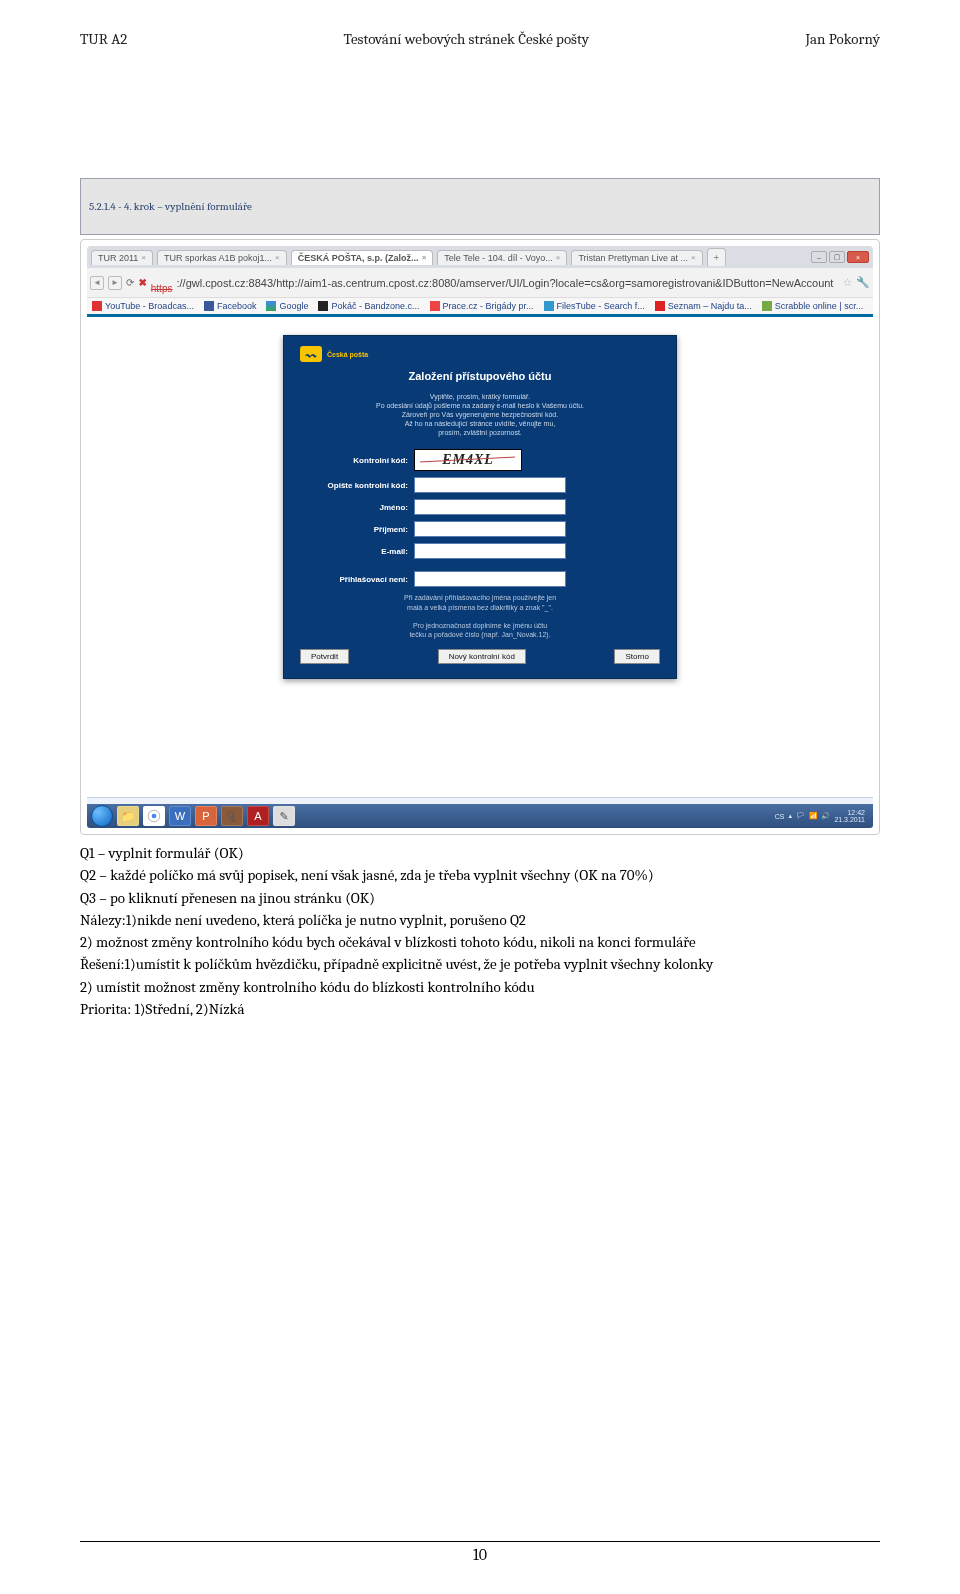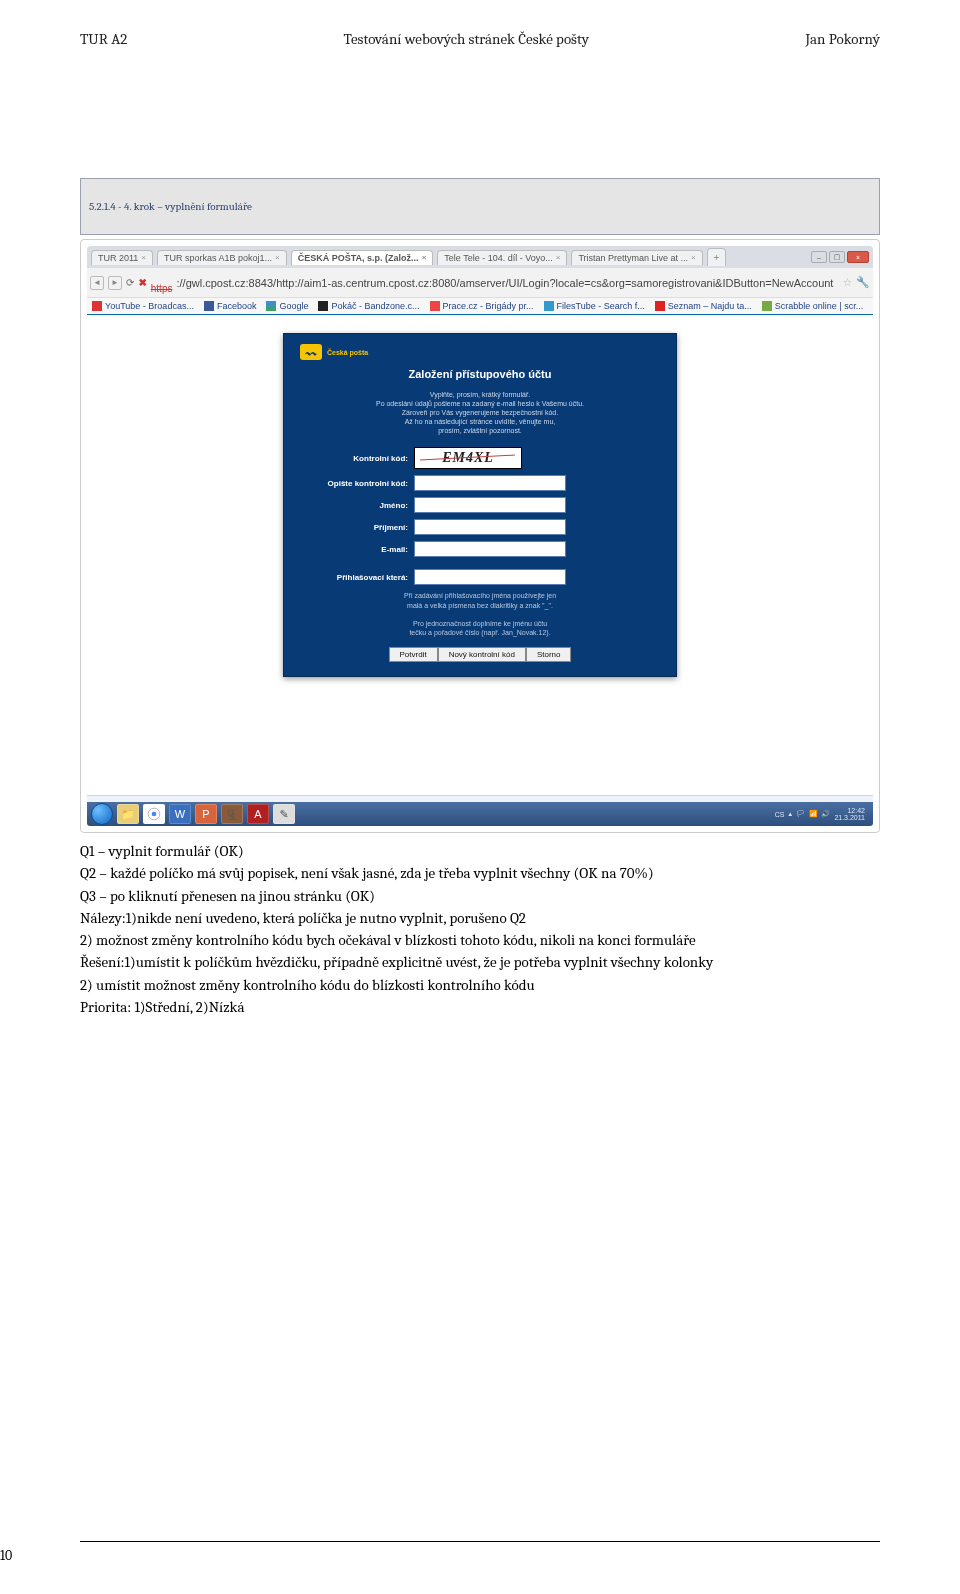--- a/index.html
+++ b/index.html
@@ -60,21 +60,21 @@
   .win-btn { width: 14px; height: 10px; border: 1px solid #aaa; display:flex; align-items:center; justify-content:center; font-size:7px; border-radius:2px; }
   .win-close { background: #d85a4a; color:#fff; border-color:#b84030; width:20px; }
   .addr-bar { display:flex; align-items:center; gap:4px; padding:3px; background:#f2f2f2; border-bottom:1px solid #ddd; }
   .nav-arrow { width:12px; height:12px; border:1px solid #bbb; border-radius:2px; display:flex; align-items:center; justify-content:center; font-size:8px; color:#888; }
   .reload { font-size:10px; color:#666; }
   .lock-x { color:#c33; font-weight:bold; font-size:10px; }
   .https { color:#c33; text-decoration: line-through; font-size:10px;margin-top:12px; }
   .url { flex:1; font-size:11px; color:#444; overflow:hidden; white-space:nowrap; text-overflow:ellipsis; }
   .star { color:#bbb; font-size:11px; }
   .wrench { color:#777; font-size:11px; }
-  .bookmark-bar { display:flex; align-items:center; gap:10px; padding:3px 5px; background:#f7f7f7; border-bottom:1px solid #0369a1; font-size:9px; color:#224488; white-space:nowrap; overflow:hidden; }
+  .bookmark-bar { display:flex; align-items:center; gap:10px; padding:3px 5px; background:#f7f7f7; border-bottom:3px solid #0369a1; font-size:9px; color:#224488; white-space:nowrap; overflow:hidden; }
   .bm { display:flex; align-items:center; gap:3px; }
   .bm .ic { width:10px; height:10px; display:inline-block; }
   .content-area {
     background: #fff;
     height: 460px;
     display:flex;
     justify-content:center;
     align-items:flex-start;
     padding-top: 18px;
   }
@@ -92,36 +92,36 @@
   .logo-trumpet { background:#f6c400; width:22px; height:16px; border-radius:3px; display:flex; align-items:center; justify-content:center; color:#083a75; font-size:11px; }
   .logo-text { color:#f6c400; font-size:7px; font-weight:bold; }
   .form-title { text-align:center; font-weight:bold; font-size:11px; margin-bottom:10px; }
   .form-intro { text-align:center; font-size:7px; line-height:1.3; color:#cbd8ea; margin-bottom:12px; }
   .form-row { display:flex; align-items:center; gap:6px; margin-bottom:6px; }
   .form-row label { width: 108px; text-align:right; font-size:8px; font-weight:bold; color:#fff; }
   .captcha { background:#fff; border:1px solid #000; color:#222; font-family: 'Segoe Script', cursive; font-size:14px; font-weight:bold; font-style:italic; padding:1px 8px; letter-spacing:1px; display:flex; align-items:center; justify-content:center; width:90px; height:18px; position:relative; }
   .captcha::after { content:""; position:absolute; left:5%; right:5%; top:45%; border-top:1.5px solid #b44; transform: rotate(-3deg); }
   .tbox { background:#fff; border:1px solid #5b7cb0; height:14px; width:150px; }
   .form-note { text-align:center; font-size:7px; color:#b9c9df; margin-top:6px; line-height:1.3; }
-  .btn-row { display:flex; justify-content:center; margin-top:10px; }
+  .btn-row { display:flex; justify-content:space-between; margin-top:10px; }
   .form-btn { background:#f0f0f0; border:1px solid #888; color:#111; font-size:8px; padding:2px 10px; }
 
   .bottom-bar { display:flex; align-items:center; background:#edf2fb; border-top:1px solid #c7d3e6; padding:3px 6px; margin-top:2px; }
   .taskbar { display:flex; align-items:center; background: linear-gradient(#4b6fa3,#2e4f7e); height:24px; padding:0 4px; gap:4px; border-radius:0 0 3px 3px; }
   .start-orb { width:20px; height:20px; border-radius:50%; background: radial-gradient(circle at 30% 30%, #6fc0ff, #0a64c2); border:1px solid #0a4b90; }
   .tb-icon { width:20px; height:18px; border:1px solid rgba(255,255,255,0.2); border-radius:2px; display:flex; align-items:center; justify-content:center; font-size:11px; }
   .tray { margin-left:auto; display:flex; align-items:center; gap:4px; color:#dce7f7; font-size:7px; padding-right:4px; }
   .tray .clock { text-align:right; line-height:1; }
 
   .body-text { font-size: 15px; line-height: 1.35; margin-top: 8px; }
   .body-text p { margin: 0 0 2px 0; }
   .justify { text-align: justify; }
 
   .footer-line { position:absolute; bottom:52px; left:80px; right:80px; border-top:1px solid #000; }
-  .footer-num { position:absolute; bottom:30px; left:0; right:0; font-size:14px; }
+  .footer-num { position:absolute; bottom:30px; left:0; right:0; text-align:center; font-size:16px; }
 </style>
 </head>
 <body>
 
 <div class="page">
   <div class="header-row">
     <span>TUR A2</span>
     <span>Testování webových stránek České pošty</span>
     <span>Jan Pokorný</span>
   </div>
@@ -238,21 +238,21 @@
           <div class="form-row">
               <label>Příjmení:</label>
               <div class="tbox"></div>
             </div>
           <div class="form-row">
               <label>E-mail:</label>
               <div class="tbox"></div>
             </div>
           <div style="height:6px"></div>
           <div class="form-row">
-              <label>Přihlašovací která:</label>
+              <label>Přihlašovací není:</label>
               <div class="tbox"></div>
             </div>
           <div class="form-note">
             <span>Při zadávání přihlašovacího jména používejte jen</span><br>
             <span>malá a velká písmena bez diakritiky a znak "_".</span><br><br>
             <span>Pro jednoznačnost doplníme ke jménu účtu</span><br>
             <span>tečku a pořadové číslo (např. Jan_Novak.12).</span>
           </div>
           <div class="btn-row">
             <button class="form-btn">Potvrdit</button>

